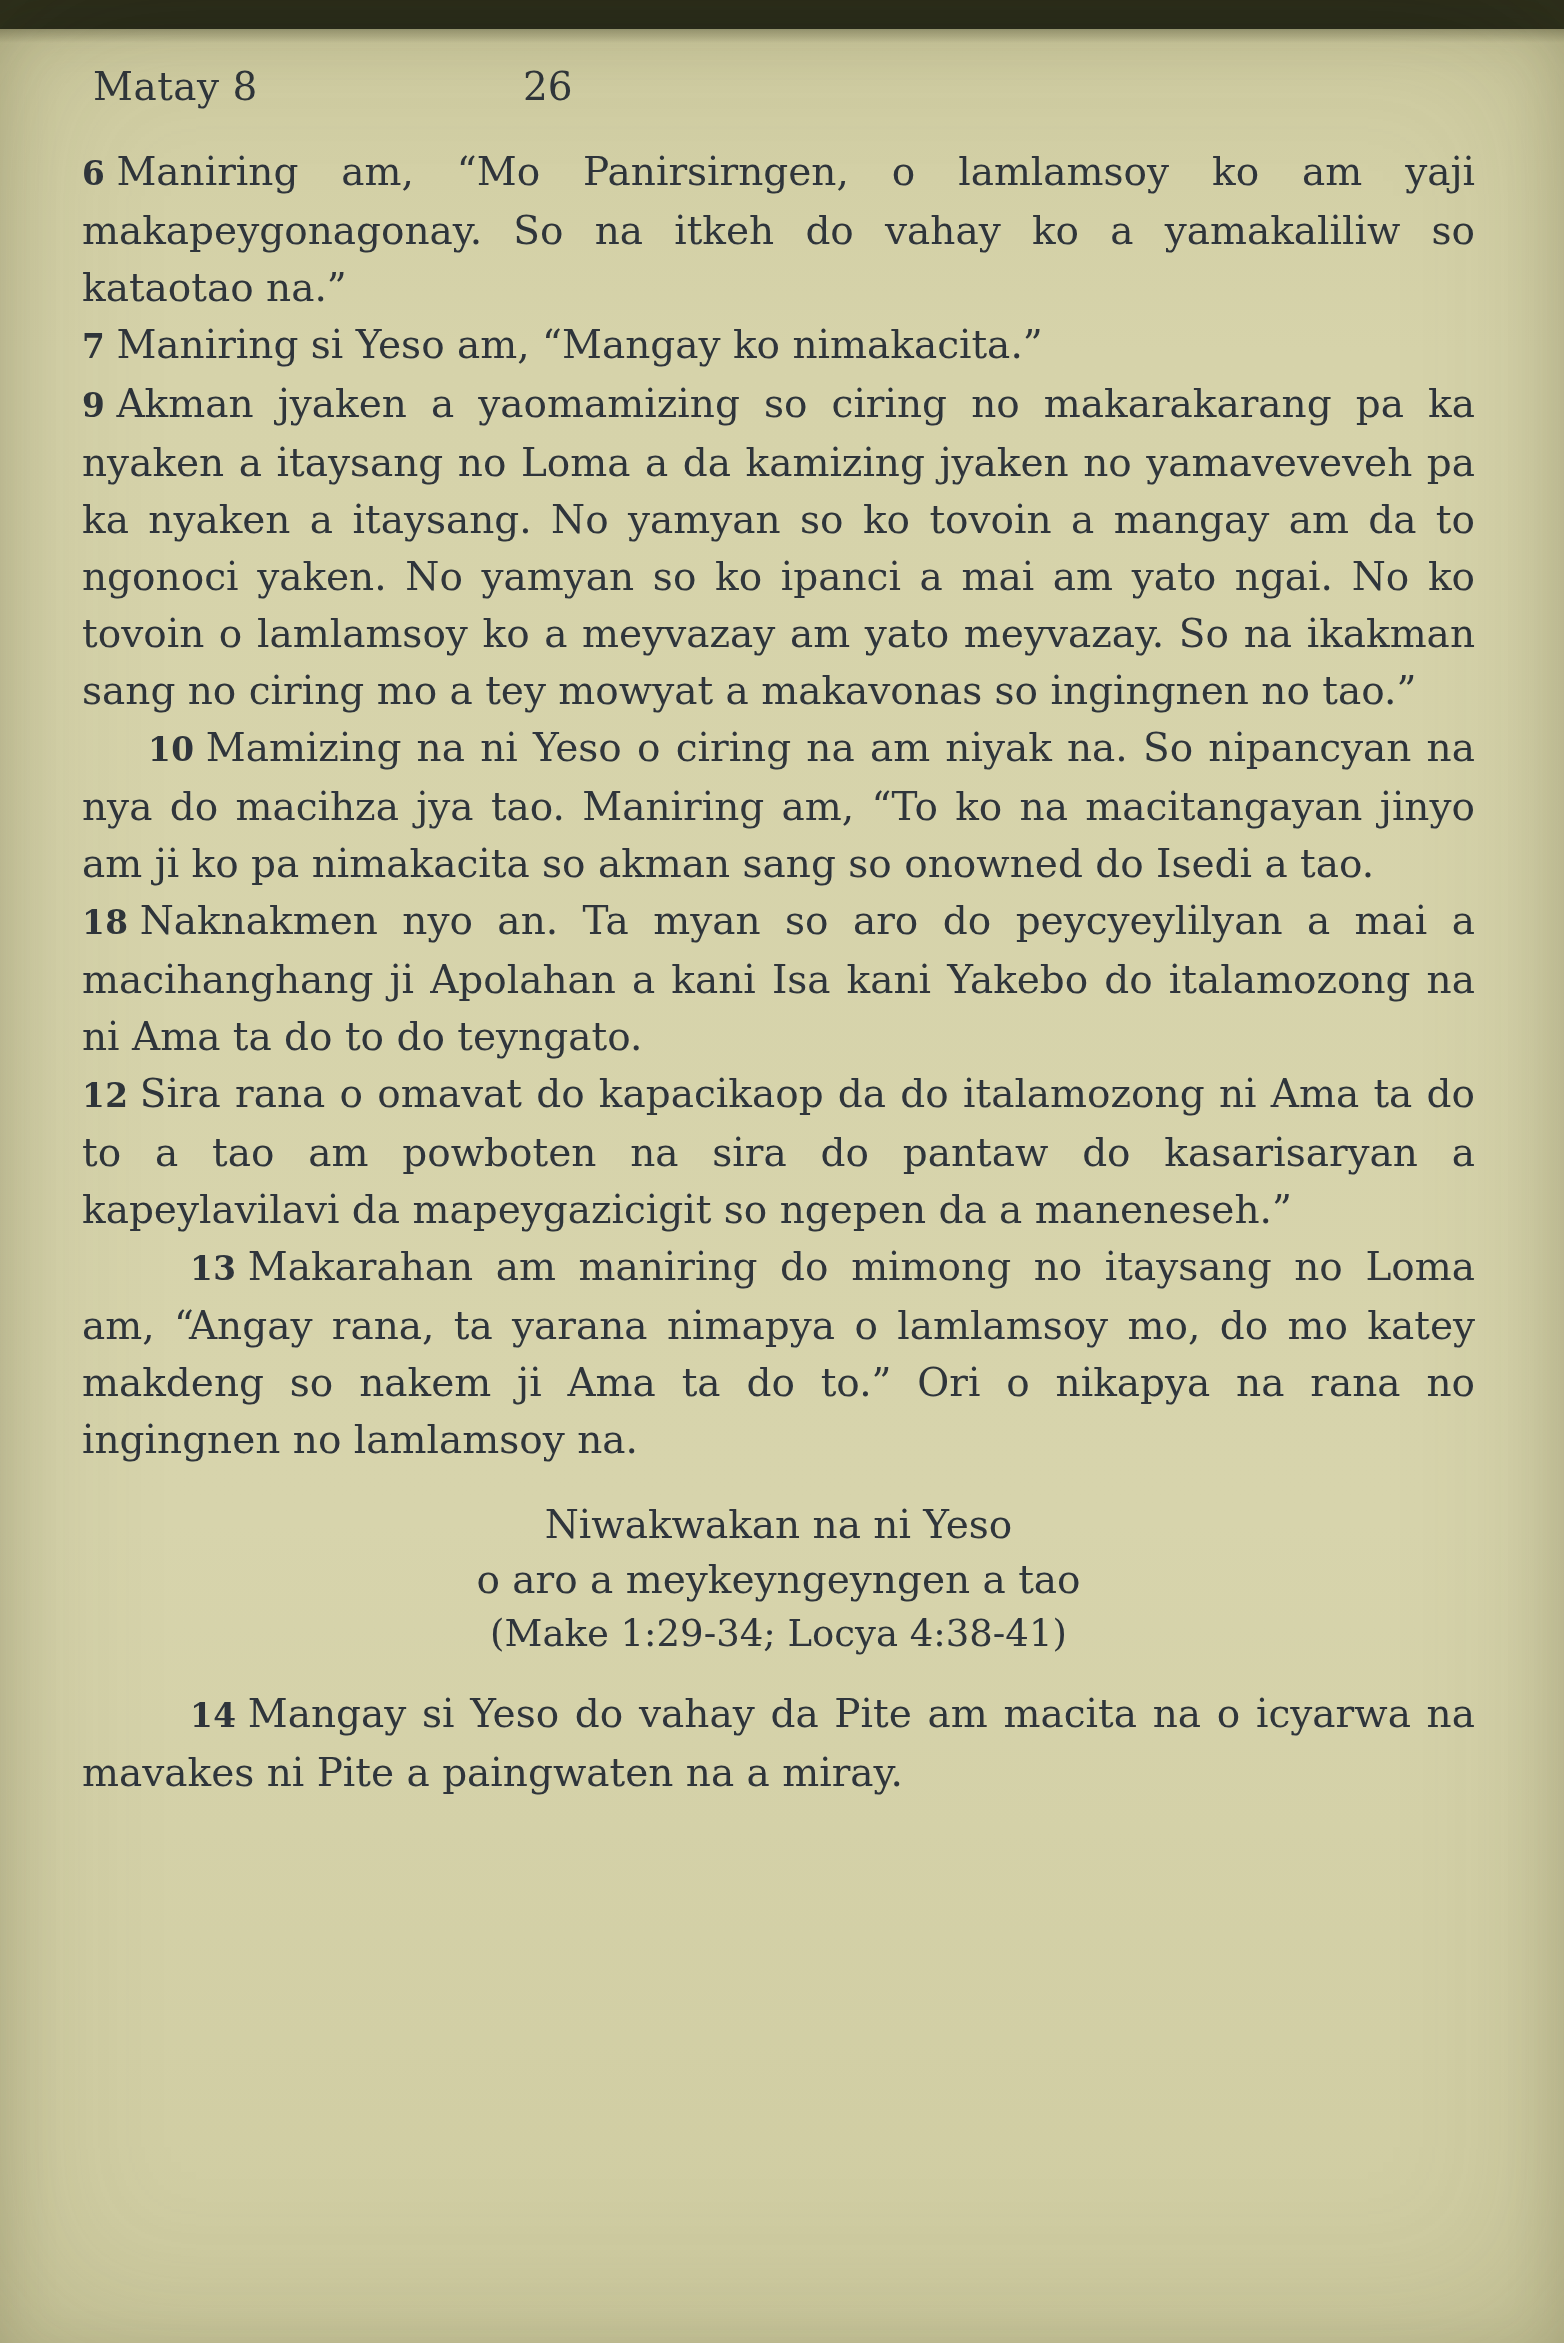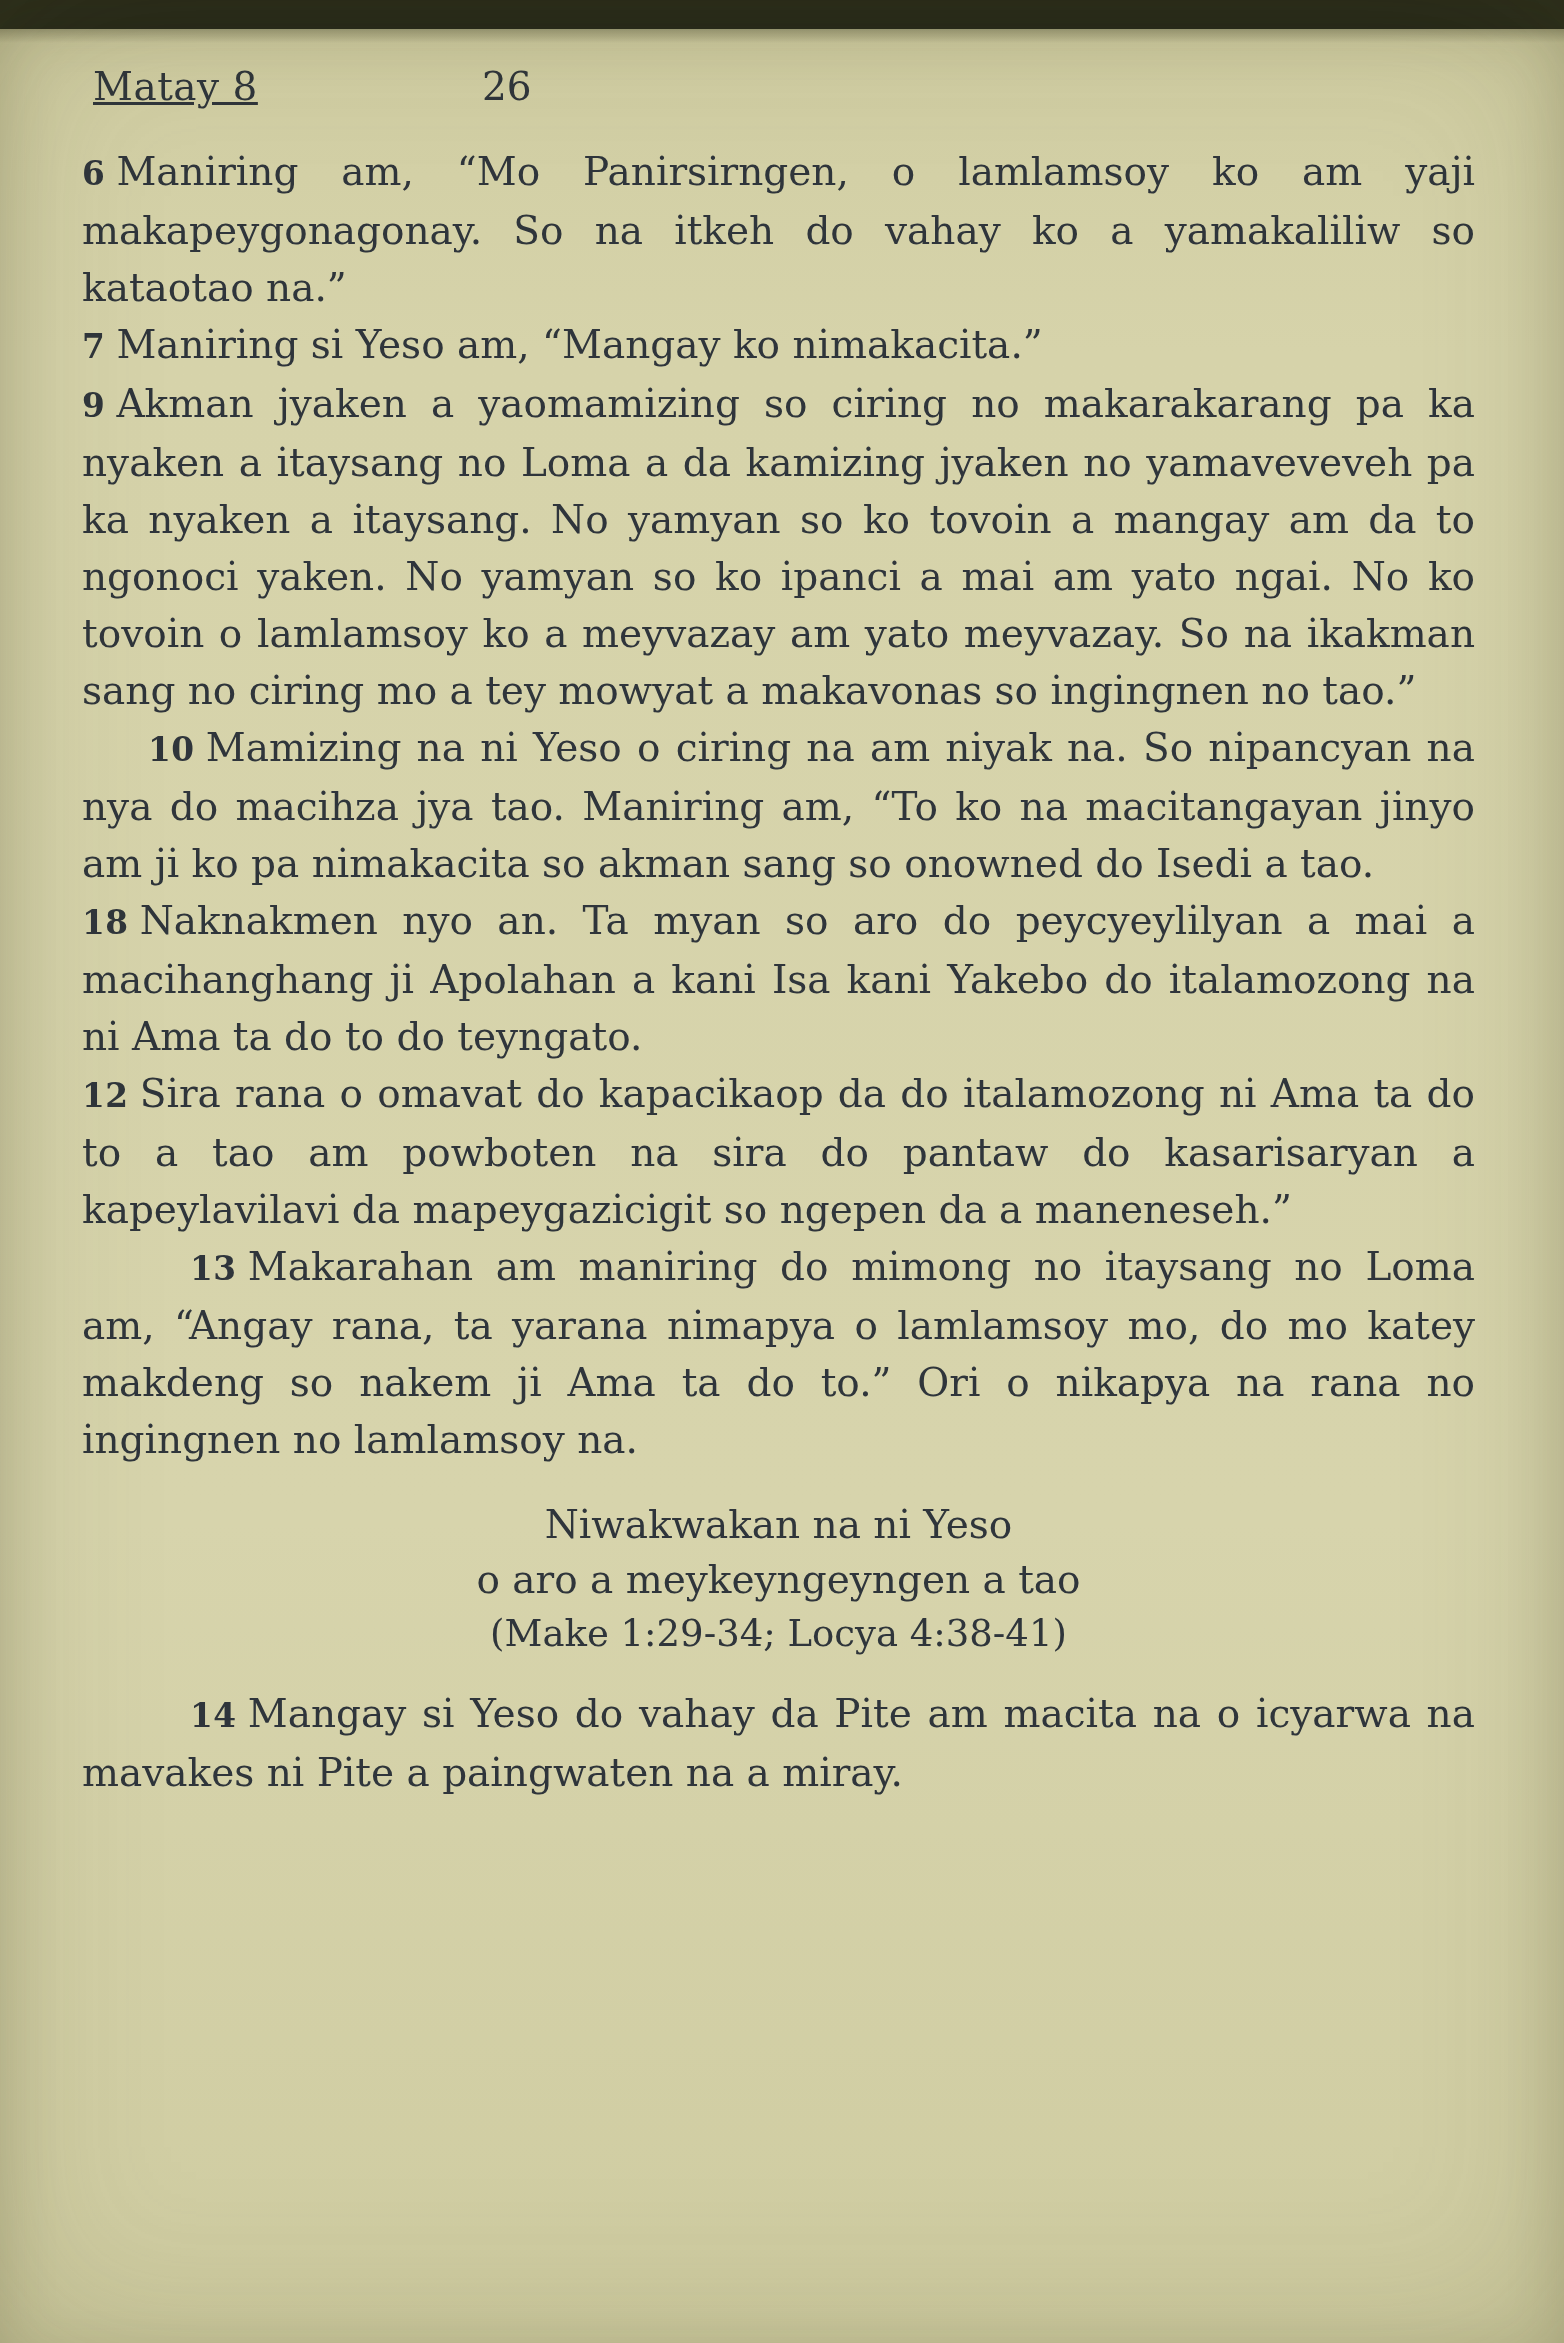--- a/index.html
+++ b/index.html
@@ -40,24 +40,24 @@
     height:13.5px;
     background:linear-gradient(180deg, rgba(40,40,20,.28), rgba(40,40,20,0));
   }
   .header{
     position:relative;
     margin:0 89px 0 93px;
     padding-top:64px;
     font-size:39px;
     line-height:46px;
   }
-  .running-head{letter-spacing:0.5px;text-decoration:underline;}
+  .running-head{letter-spacing:0.5px;}
   .page-number{
     position:absolute;
-    left:389px;
+    left:430px;
     bottom:0;
   }
   .textblock{
     margin:33px 89px 0 82px;
     font-size:39px;
     line-height:57px;
     text-align:justify;
     text-justify:inter-word;
   }
   p.verse{margin:0;}

